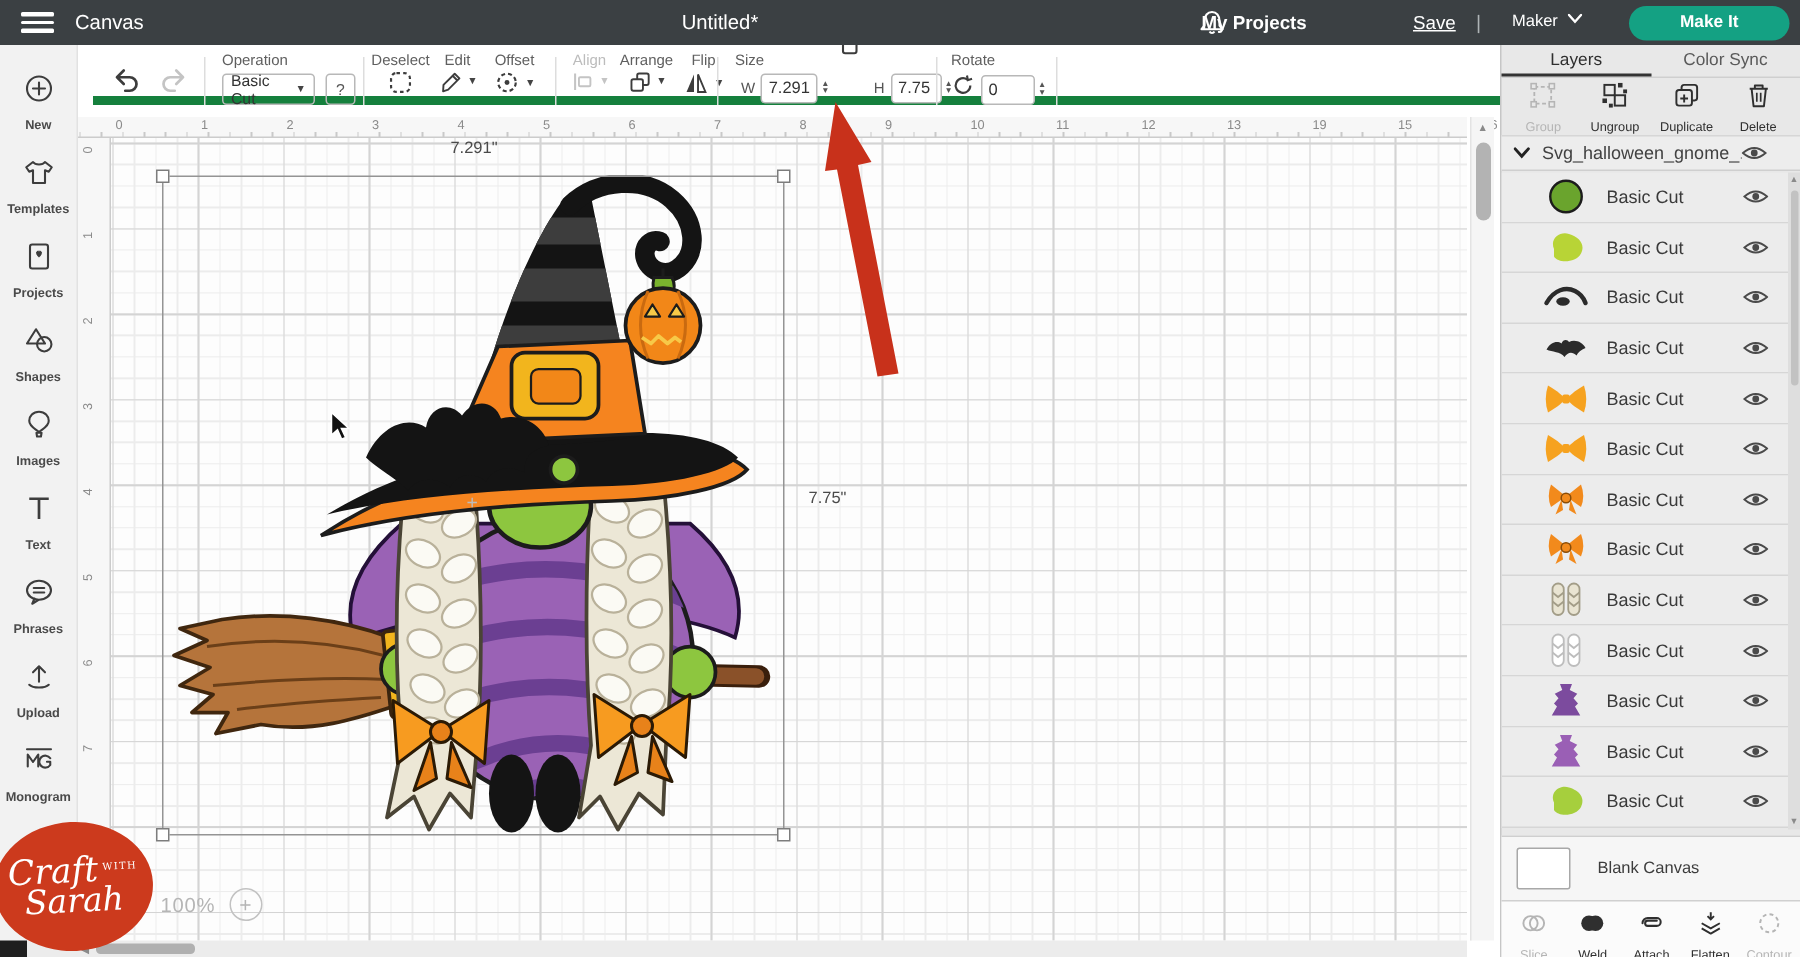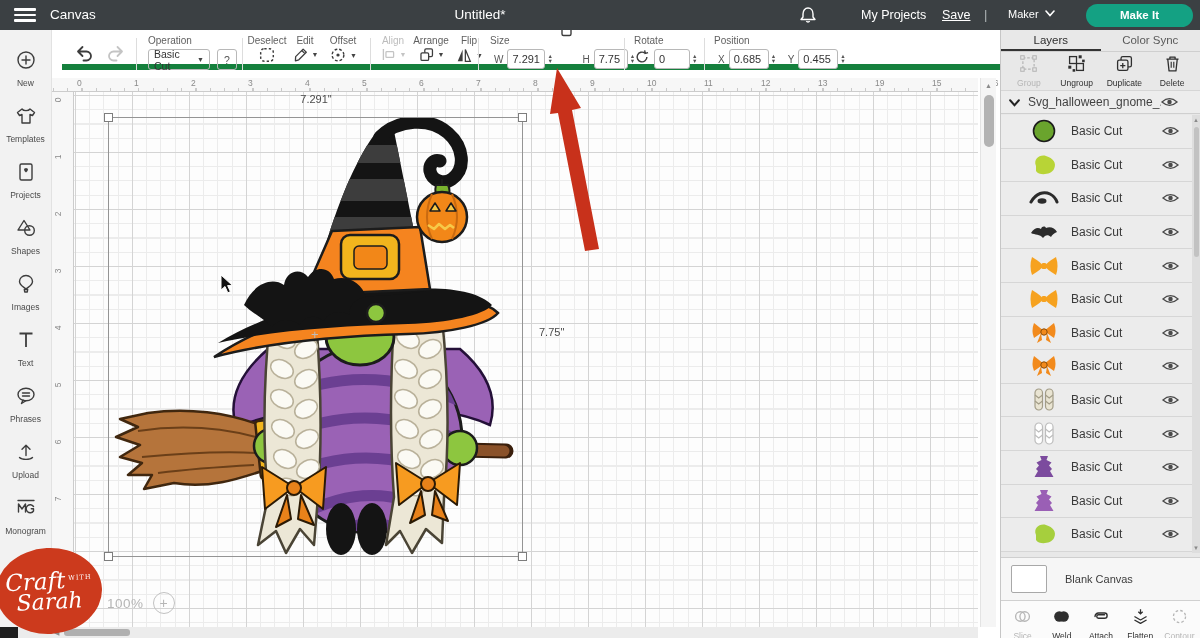--- a/index.html
+++ b/index.html
@@ -14,21 +14,21 @@
   .tb-doc { position:absolute; left:400px; top:7px; width:160px; text-align:center; font-size:13.5px; }
   .bell { position:absolute; left:798px; top:5px; }
   .tb-link { position:absolute; top:8px; font-size:12.5px; cursor:pointer; }
   .tb-sep { position:absolute; top:7px; font-size:13px; color:#aeb4b6; }
   .maker { position:absolute; left:1008px; top:8px; font-size:11px; cursor:pointer; }
   .maker svg { margin-left:6px; vertical-align:1px; }
   .makeit { position:absolute; left:1086px; top:3.5px; width:107px; height:23px; border-radius:12px; border:none; color:#fff; font-size:11.5px; font-weight:bold; font-family:"Liberation Sans",sans-serif; cursor:pointer; }
 
   
   .sidebar { position:absolute; left:0; top:30px; width:52px; height:608px; background:#f2f2f2; border-right:1px solid #e2e2e2; z-index:10; padding-top:10px; }
-  .side-item { height:56px; display:flex; flex-direction:column; align-items:center; justify-content:center; color:#3d3d3d; cursor:pointer; }
+  .side-item { height:56px; display:flex; flex-direction:column; align-items:center; justify-content:center; color:#3d3d3d; cursor:pointer;font-weight:bold; }
   .side-item svg { width:22px; height:22px; stroke:currentColor; }
   .side-item .lbl { font-size:8.5px; color:#4a4a4a; margin-top:3px; }
 
   
   .toolbar { position:absolute; left:62px; top:30px; width:948px; height:40px; background:#fff; border-bottom:6px solid #15803d; z-index:15; }
   .tb-div { position:absolute; top:8px; width:1px; height:32px; background:#ddd; }
   .sec { position:absolute; top:0; height:48px; }
   .sec .sec-label { font-size:10px; color:#5f5f5f; margin-top:5px; display:block; }
   .sec .row { display:flex; align-items:center; margin-top:3px; }
   .num { height:20px; border:1px solid #b8b8b8; border-radius:3px; font-size:11px; color:#333; padding:0 4px; font-family:"Liberation Sans",sans-serif; }
@@ -119,21 +119,21 @@
         <span></span>
       </div>
     <div class="tb-title">Canvas</div>
     <div class="tb-doc">Untitled*</div>
     <span class="bell">
       <svg width="20" height="20" viewBox="0 0 20 20">
           <path d="M10,3 C13,3 15,5.5 15,9 L15,12 L17,14.5 H3 L5,12 L5,9 C5,5.5 7,3 10,3 Z" fill="none" stroke="#fff" stroke-width="1.4" stroke-linejoin="round"></path>
           <path d="M8.4,16 a1.8,1.8 0 0 0 3.2,0" fill="none" stroke="#fff" stroke-width="1.4"></path>
         </svg>
     </span>
-    <span class="tb-link" style="left:861px;">My Projects</span>
+    <span class="tb-link" style="left:801px;font-weight:bold;">My Projects</span>
     <span class="tb-link" style="left:942px;text-decoration:underline;">Save</span>
     <span class="tb-sep" style="left:984px;">|</span>
     <span class="maker"><span>Maker</span><svg width="10" height="7" viewBox="0 0 10 7">
           <path d="M1,1 L5,5.5 9,1" stroke="#fff" stroke-width="1.6" fill="none" stroke-linecap="round"></path>
         </svg></span>
     <button class="makeit" style="background:var(--teal,#14a183);">Make It</button>
   </div>
 
   <div class="sidebar">
       <div class="side-item">
@@ -315,37 +315,20 @@
               <path d="M12,1.5 L12.6,5 15.8,4" fill="none" stroke="#3d3d3d" stroke-width="1.6"></path>
             </svg></span>
         <input class="num" style="width: 36px;" readonly="" value="0">
         <span class="stepper">
             <span>▲</span>
             <span>▼</span>
           </span>
       </div>
     </div>
     <div class="tb-div" style="left:642px;"></div>
-    <div class="sec" style="left:652px;">
-      <span class="sec-label">Position</span>
-      <div class="row">
-        <span class="axis">X</span>
-        <input class="num" style="width: 40px;" readonly="" value="0.685">
-        <span class="stepper">
-            <span>▲</span>
-            <span>▼</span>
-          </span>
-        <span class="axis" style="margin-left:8px;">Y</span>
-        <input class="num" style="width: 40px;" readonly="" value="0.455">
-        <span class="stepper">
-            <span>▲</span>
-            <span>▼</span>
-          </span>
-      </div>
-    </div>
   </div>
 
   <div class="canvas-wrap">
     <div class="hruler">
         <span style="left: 25px;">0</span>
         <span style="left: 82px;">1</span>
         <span style="left: 139px;">2</span>
         <span style="left: 196px;">3</span>
         <span style="left: 253px;">4</span>
         <span style="left: 310px;">5</span>

